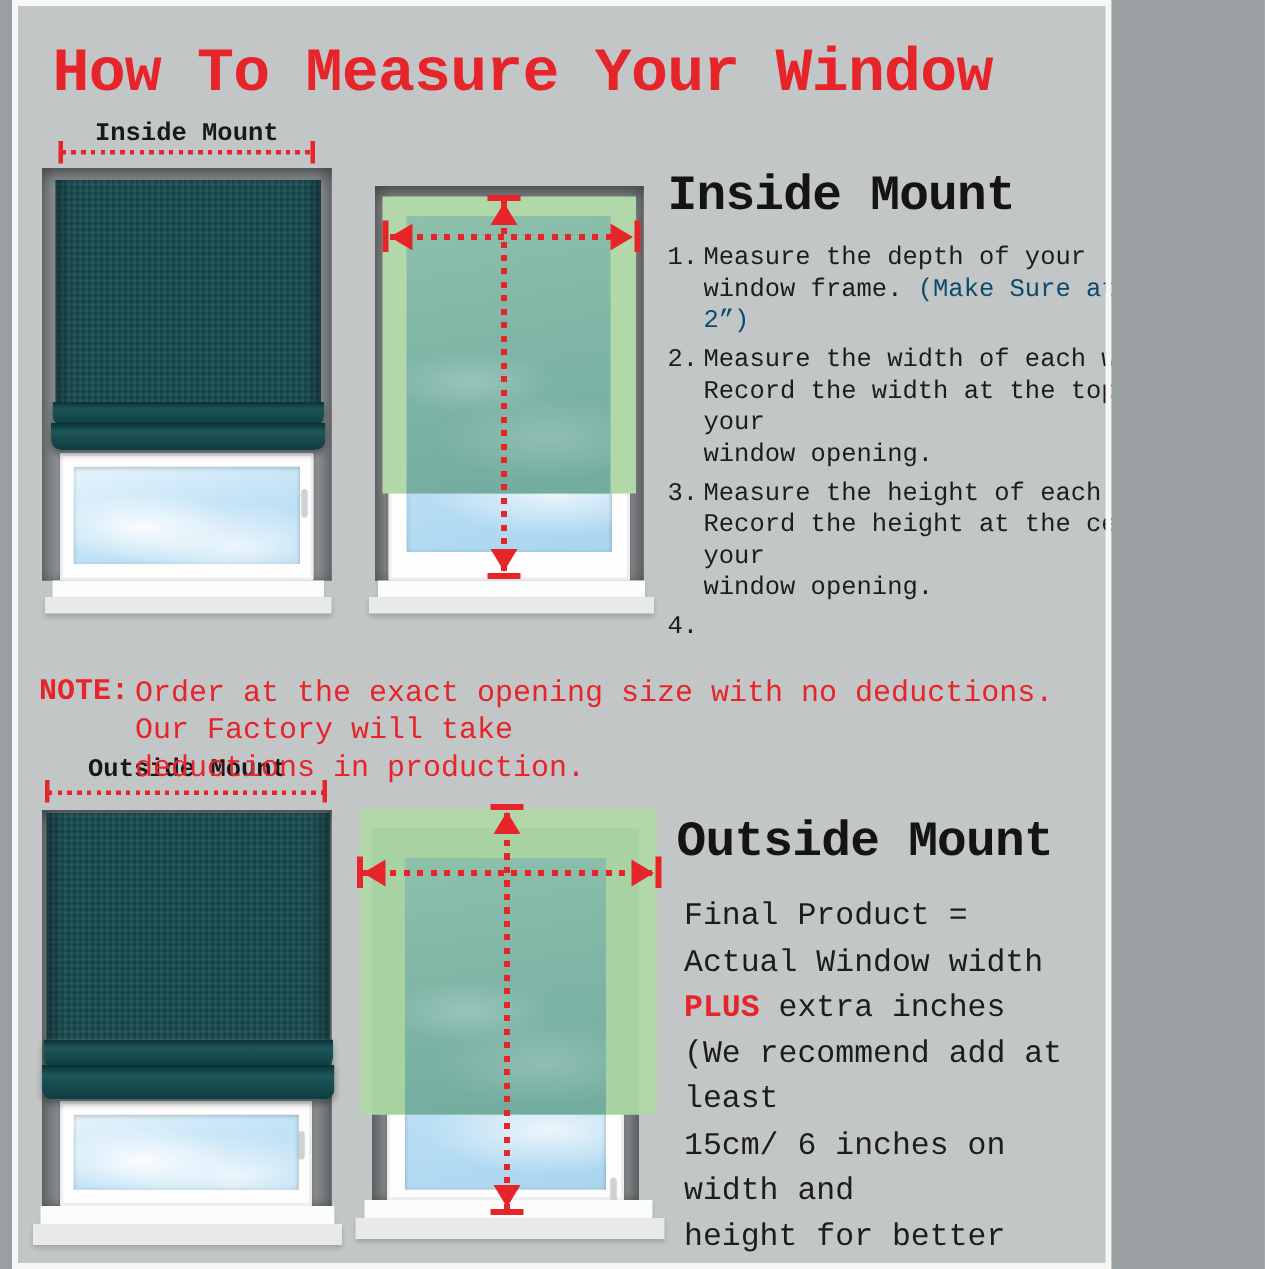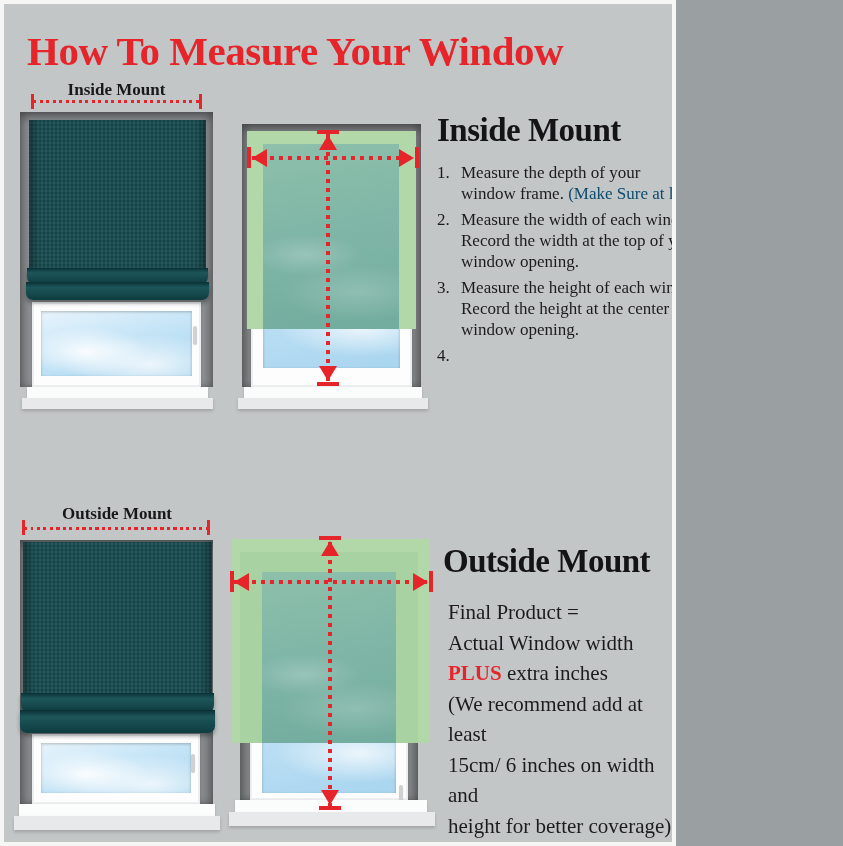--- a/index.html
+++ b/index.html
@@ -1,20 +1,21 @@
 <!DOCTYPE html>
 <html><head>
 <meta charset="utf-8">
 <style>
   html,body{margin:0;padding:0;background:#9aa0a2;}
   #page{
-    position:relative;width:676px;height:846px;overflow:hidden;
+    position:relative;width:733px;height:846px;overflow:hidden;
     background:#c3c6c7;
-    font-family:Liberation Serif, serif;
+    font-family:Liberation Mono, monospace;
     color:#1c1c1e;
+    margin-left:8px;
   }
   .frame-border{position:absolute;inset:0;border:4px solid #f6f6f4;z-index:60;pointer-events:none;}
 
   
   .page-title{
     position:absolute;left:27px;top:27px;
     font-size:41px;font-weight:800;letter-spacing:-0.5px;color:#e6252b;white-space:nowrap;
   }
   .diagram-label{position:absolute;font-size:17px;font-weight:600;text-align:center;color:#17181a;white-space:nowrap;}
   #inside-diagram-label{left:33px;top:80px;width:167px;}
@@ -201,20 +202,25 @@
       <span class="step-num">3.</span>
       <span class="step-body">Measure the height of each window.
 Record the height at the center of your
 window opening.</span>
     </div>
     <div class="step">
       <span class="step-num">4.</span>
     </div>
   </div>
 
+  <div class="note">
+    <span class="note-label">NOTE:</span>
+    <span class="note-text">Order at the exact opening size with no deductions. Our Factory will take
+deductions in production.</span>
+  </div>
 
   <div class="diagram-label" id="outside-diagram-label">Outside Mount</div>
   <div class="dotline" id="outside-dotline"></div>
   <div class="tick" style="left:22px;top:520px;"></div>
   <div class="tick" style="left:207px;top:520px;"></div>
 
   <div class="illo" id="illo-outside-shade">
     <div class="recess"></div>
     <div class="window">
       <div class="glass"></div>

